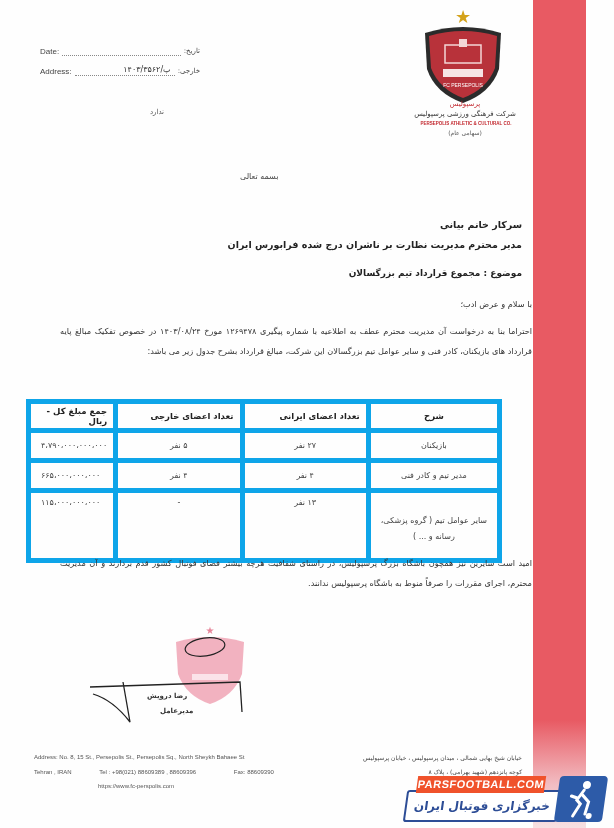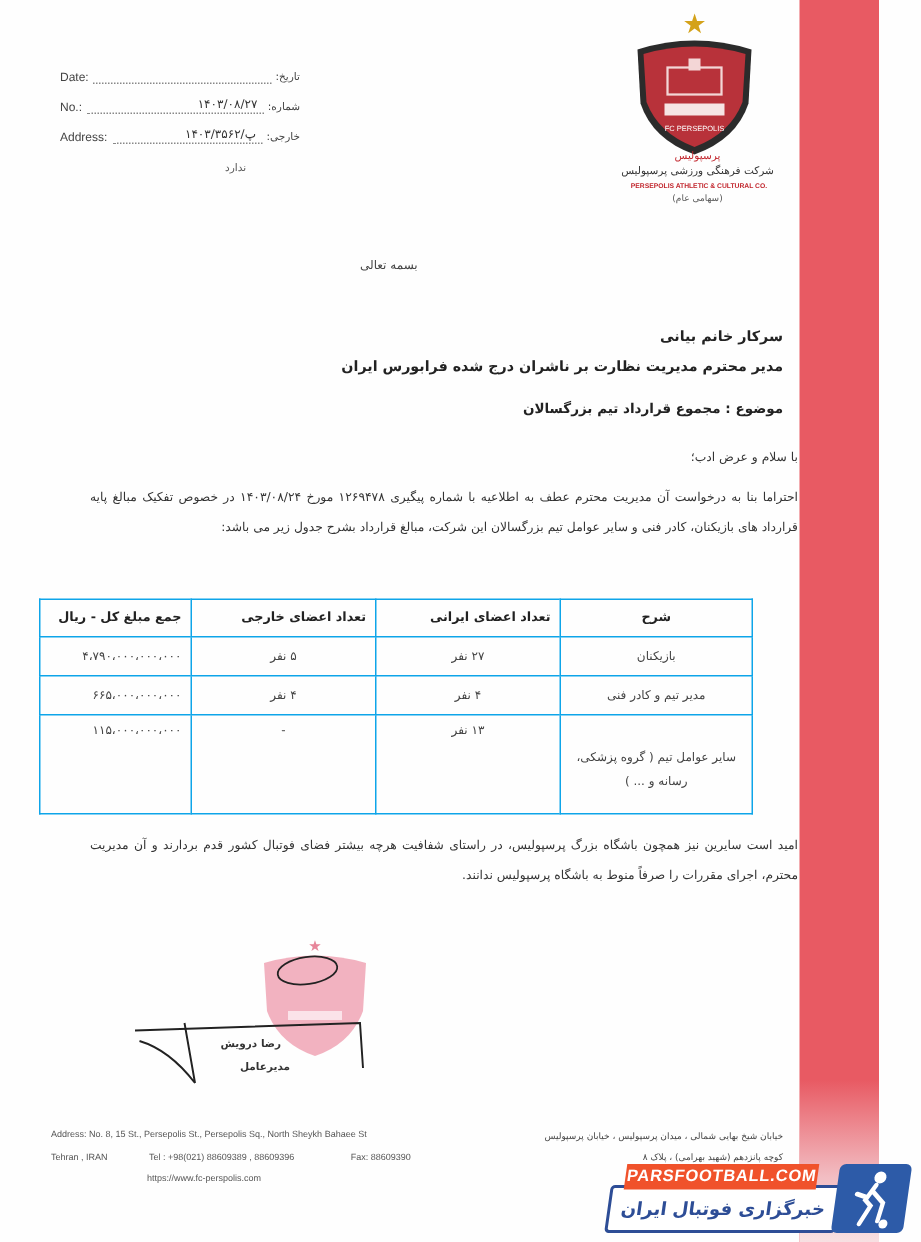--- a/index.html
+++ b/index.html
@@ -43,29 +43,29 @@
   .subject { position:absolute; right:92px; top:268px; direction:rtl; font-weight:bold; font-size:9px; color:#222; }
 
   .para { position:absolute; right:82px; width:472px; direction:rtl; text-align:justify; font-size:8.2px; color:#333; line-height:20px; }
   .greet { top:294px; }
   .body1 { top:321px; }
 
   table.summary {
     position:absolute; left:26px; top:399px; width:476px;
     border-collapse:collapse; direction:rtl; font-size:8px; color:#444;
   }
-  table.summary th, table.summary td { border:1px solid #0ea5e9; padding:0 6px; }
+  table.summary th, table.summary td { border:5px solid #0ea5e9; padding:0 6px; }
   table.summary th { height:24px; font-weight:bold; font-size:8.5px; color:#222; }
   table.summary td { height:25px; text-align:center; vertical-align:middle; }
   table.summary th.c-desc { text-align:center; width:115px; }
   table.summary td.c-desc { text-align:center; }
   table.summary th.c-ir { text-align:right; width:110px; }
   table.summary th.c-for { text-align:right; width:110px; }
   table.summary th.c-sum { text-align:right; }
-  table.summary td.c-sum { text-align:right; padding-left:10px; direction:ltr; }
+  table.summary td.c-sum { text-align:left; padding-left:10px; direction:ltr; }
   table.summary tr.tall td { height:45px; vertical-align:top; padding-top:5px; }
   table.summary tr.tall td.c-desc { line-height:16px; padding-top:20px; }
 
   .closing { top:553px; }
 
   .sig-area { position:absolute; left:85px; top:612px; width:200px; height:120px; }
   .stamp { position:absolute; left:85px; top:12px; width:80px; height:80px; }
   .sig-name { position:absolute; left:62px; top:80px; font-size:7px; font-weight:bold; color:#333; direction:rtl; }
   .sig-title { position:absolute; left:75px; top:95px; font-size:7px; font-weight:bold; color:#333; direction:rtl; }
   .sig-svg { position:absolute; left:0; top:0; width:200px; height:120px; }
@@ -106,27 +106,20 @@
 <div class="redbar"></div>
 <div class="redbar-fade"></div>
 
 <div class="meta">
   <div class="meta-row">
     <span class="meta-en">Date:</span>
     <span class="meta-line">
         <span class="meta-val"></span>
       </span>
     <span class="meta-fa">تاریخ:</span>
-  </div>
-  <div class="meta-row">
-    <span class="meta-en">No.:</span>
-    <span class="meta-line">
-        <span class="meta-val">۱۴۰۳/۰۸/۲۷</span>
-      </span>
-    <span class="meta-fa">شماره:</span>
   </div>
   <div class="meta-row">
     <span class="meta-en">Address:</span>
     <span class="meta-line">
         <span class="meta-val">۱۴۰۳/پ/۳۵۶۲</span>
       </span>
     <span class="meta-fa">خارجی:</span>
   </div>
 </div>
 <div class="meta-none">ندارد</div>

